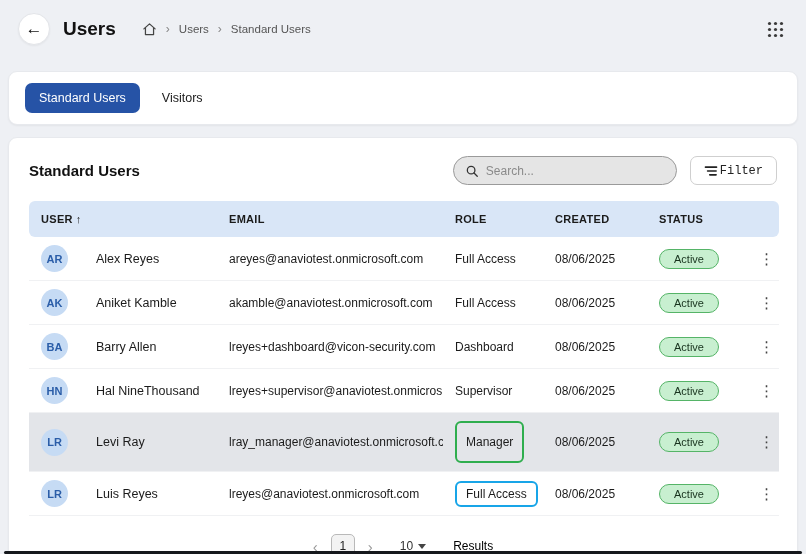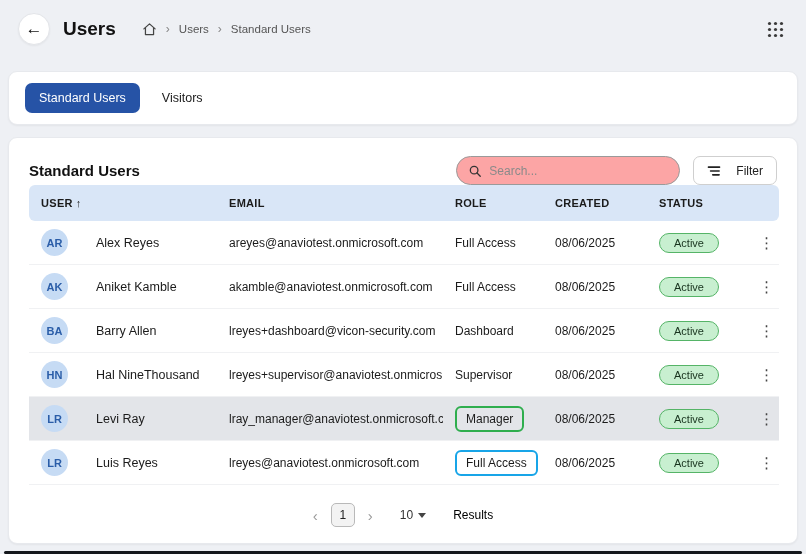--- a/index.html
+++ b/index.html
@@ -43,52 +43,52 @@
     margin-left:auto; display:flex; align-items:center; gap:7px;
     background:var(--add-user,#4a90e2); color:#fff; border:none; font-family:inherit;
     font-size:12px; padding:8px 15px; border-radius:7px; cursor:pointer;
   }
 
   .card-table { margin-top:12px; padding:18px 20px 16px; }
   .panel-head { display:flex; align-items:center; }
   .panel-title { font-size:15px; font-weight:700; color:#111; }
   .search-box {
     margin-left:auto; display:flex; align-items:center; gap:7px;
-    width:224px; height:29px; border:1px solid #9a9a9a; border-radius:15px; padding:0 11px; background:#fca5a5;
+    width:224px; height:29px; border:1px solid #9a9a9a; border-radius:15px; padding:0 11px; background:#e5e5e5;
   }
   .search-box input { border:none; outline:none; flex:1; font-size:12px; font-family:inherit; color:#333; background:transparent; }
   .search-box input::placeholder { color:#8a8a8a; }
   .filter-btn {
-    margin-left:13px; display:flex; align-items:center; gap:15px; height:29px; padding:0 13px;
+    margin-left:13px; display:flex; align-items:center; gap:2px; height:29px; padding:0 13px;
     background:#fff; border:1px solid #cfcfcf; border-radius:7px; font-size:12px; color:#222;
-    cursor:pointer; font-family:Liberation Sans, sans-serif;
-  }
-
-  table { width:100%; border-collapse:collapse; table-layout:fixed; }
+    cursor:pointer; font-family:Liberation Mono, monospace;
+  }
+
+  table { width:100%; border-collapse:collapse; table-layout:fixed; margin-top:16px; }
   thead th {
     background:var(--header-row,#d9e6f7); text-align:left; font-size:11px; font-weight:700;
     color:#1b1b1b; padding:12px 12px; letter-spacing:.3px;
   }
   thead th:first-child { border-radius:6px 0 0 6px; }
   thead th:last-child  { border-radius:0 6px 6px 0; }
   .sort-arrow { font-weight:700; margin-left:3px; }
   tbody td {
     padding:8px 12px; font-size:12px; color:#1b1b1b; border-bottom:1px solid #f0f1f3;
     white-space:nowrap; overflow:hidden;
   }
   tbody tr.selected { background:#e3e5e9; }
   .user-cell { display:flex; align-items:center; gap:28px; }
   .avatar {
     width:27px; height:27px; border-radius:50%; background:#c6dbf4; color:#2a5da8;
     display:inline-flex; align-items:center; justify-content:center;
     font-size:11px; font-weight:600; flex:none;
   }
   .uname { font-size:12.5px; }
   .role { display:inline-block; padding:4px 0; }
-  .role.hl-green { border:2px solid var(--highlight-green,#2fae4e); border-radius:6px; padding:4px 9px; }
+  .role.hl-green { border:2px solid var(--highlight-green,#2fae4e); border-radius:6px; padding:12px 9px; }
   .role.hl-blue  { border:2px solid var(--highlight-blue,#18a5e8);  border-radius:6px; padding:4px 9px; }
   .badge {
     display:inline-block; padding:3px 14px; font-size:11px; color:#17321d;
     background:var(--status-bg,#c8efd0); border:1px solid var(--status-border,#55b467); border-radius:12px;
   }
   .kebab { font-size:15px; color:#444; cursor:pointer; display:inline-block; padding:0 4px; }
   td.center { text-align:center; }
 
   .pagination { display:flex; align-items:center; justify-content:center; gap:13px; margin-top:18px; font-size:12px; color:#666; }
   .pg-chevron { background:none; border:none; color:#9a9a9a; font-size:15px; cursor:pointer; font-family:inherit; }

